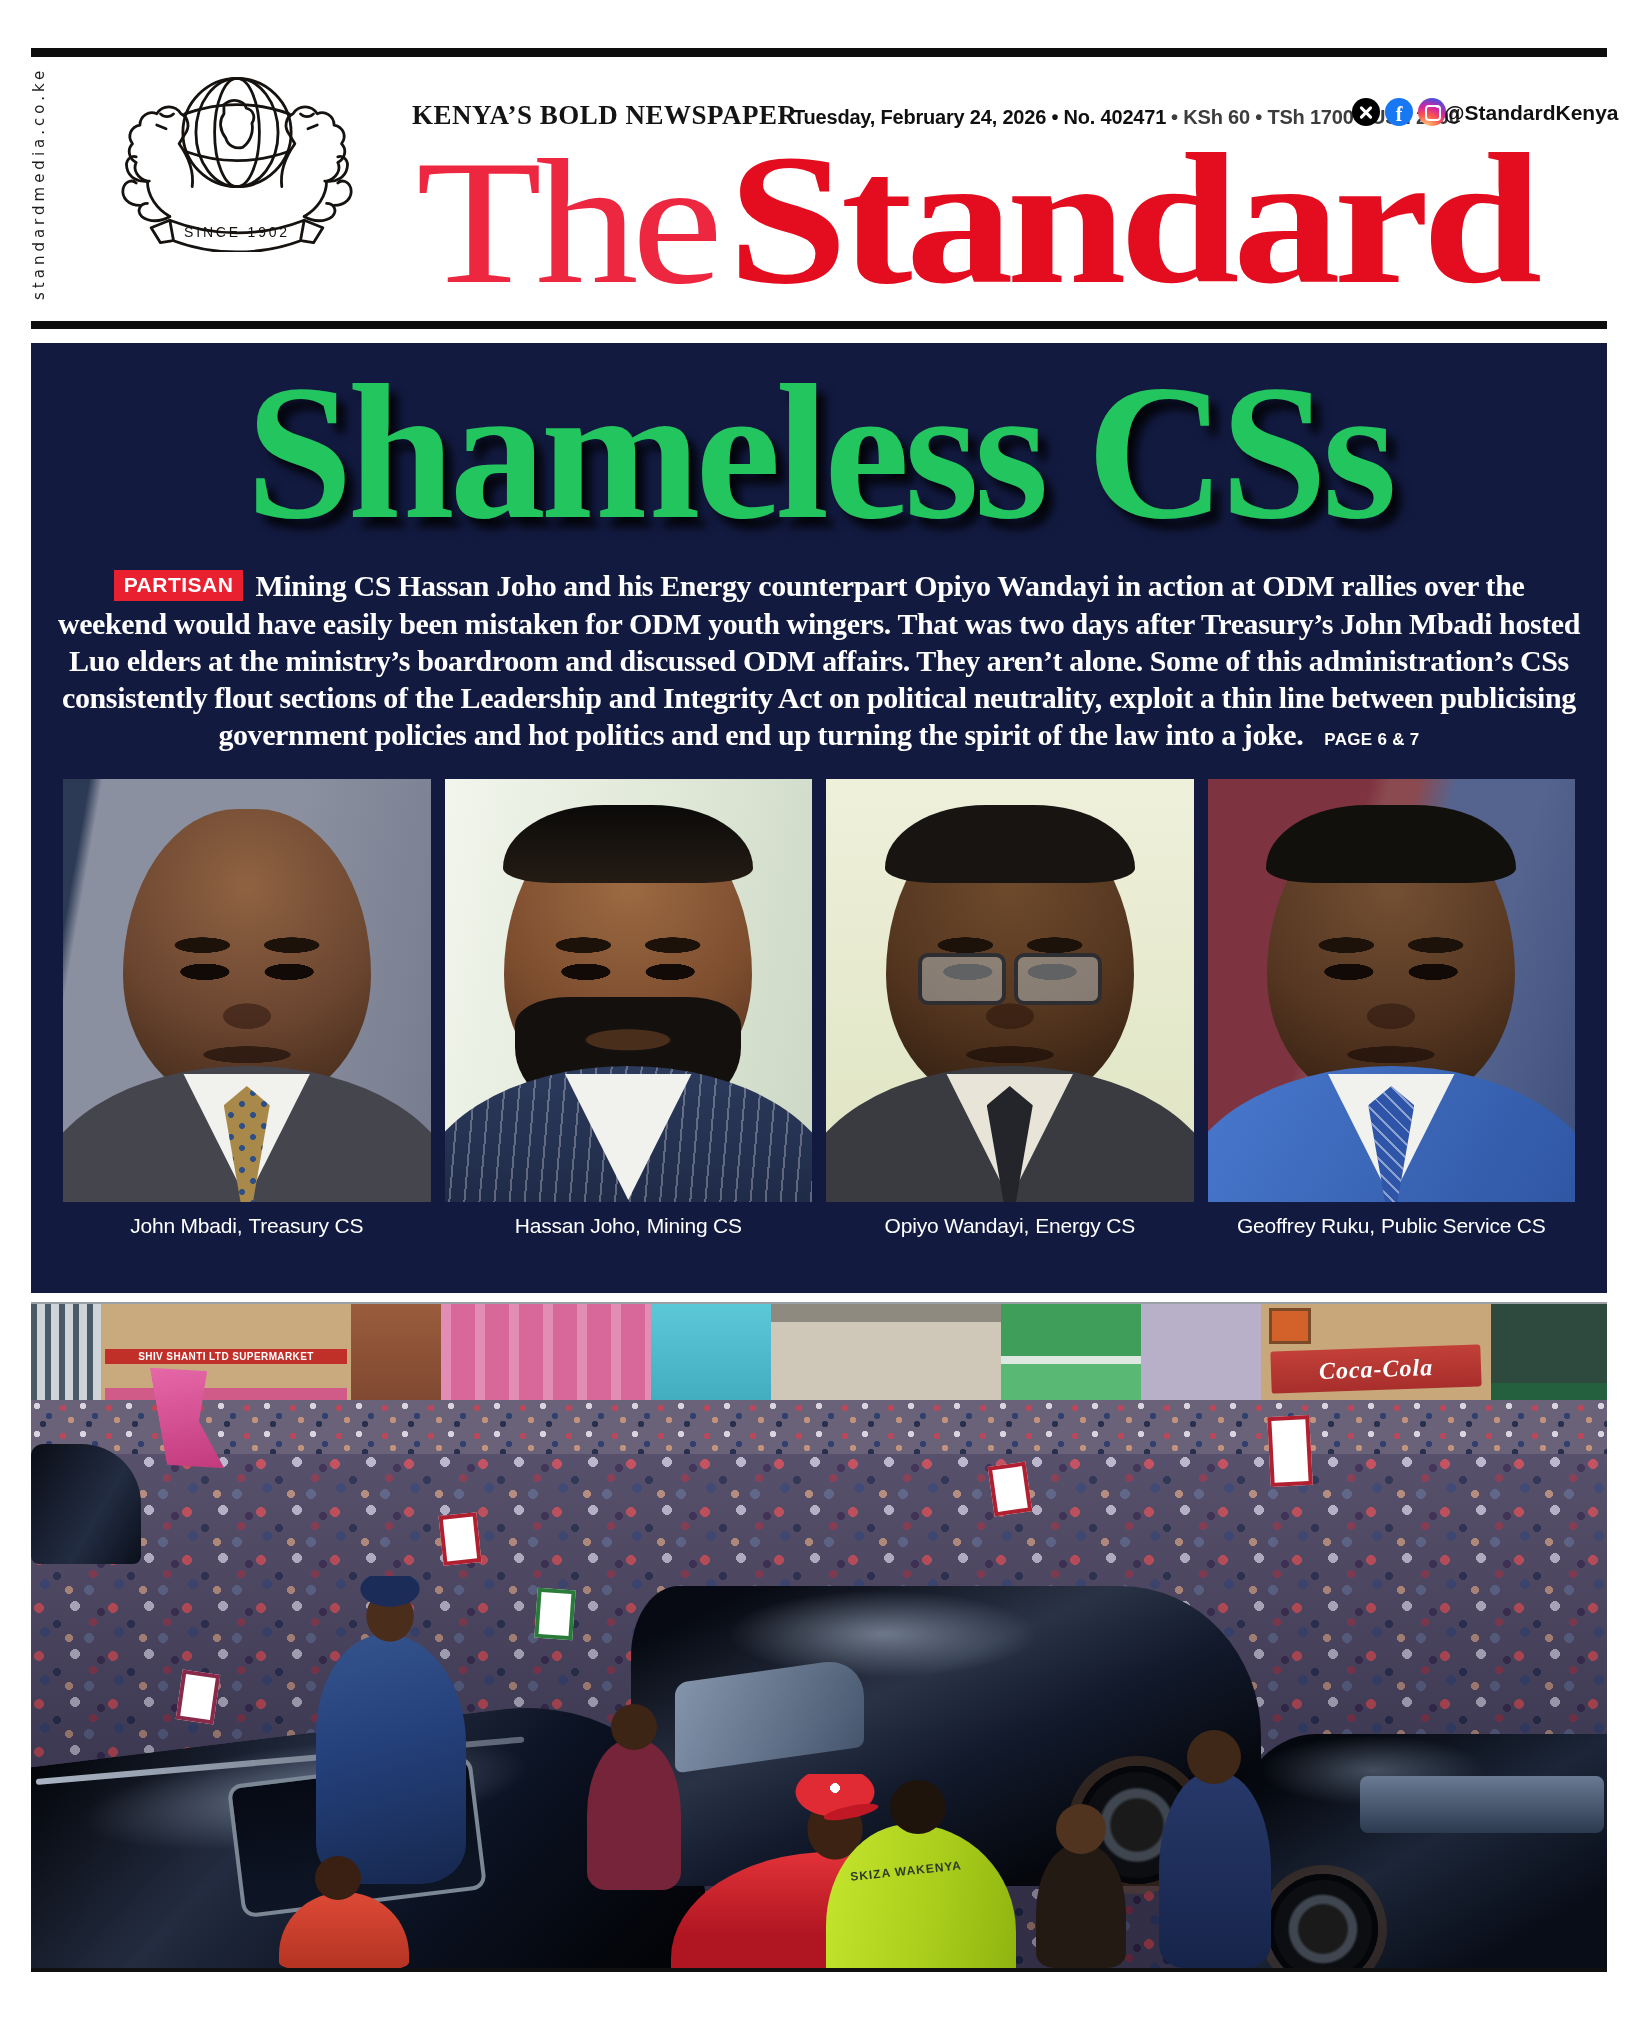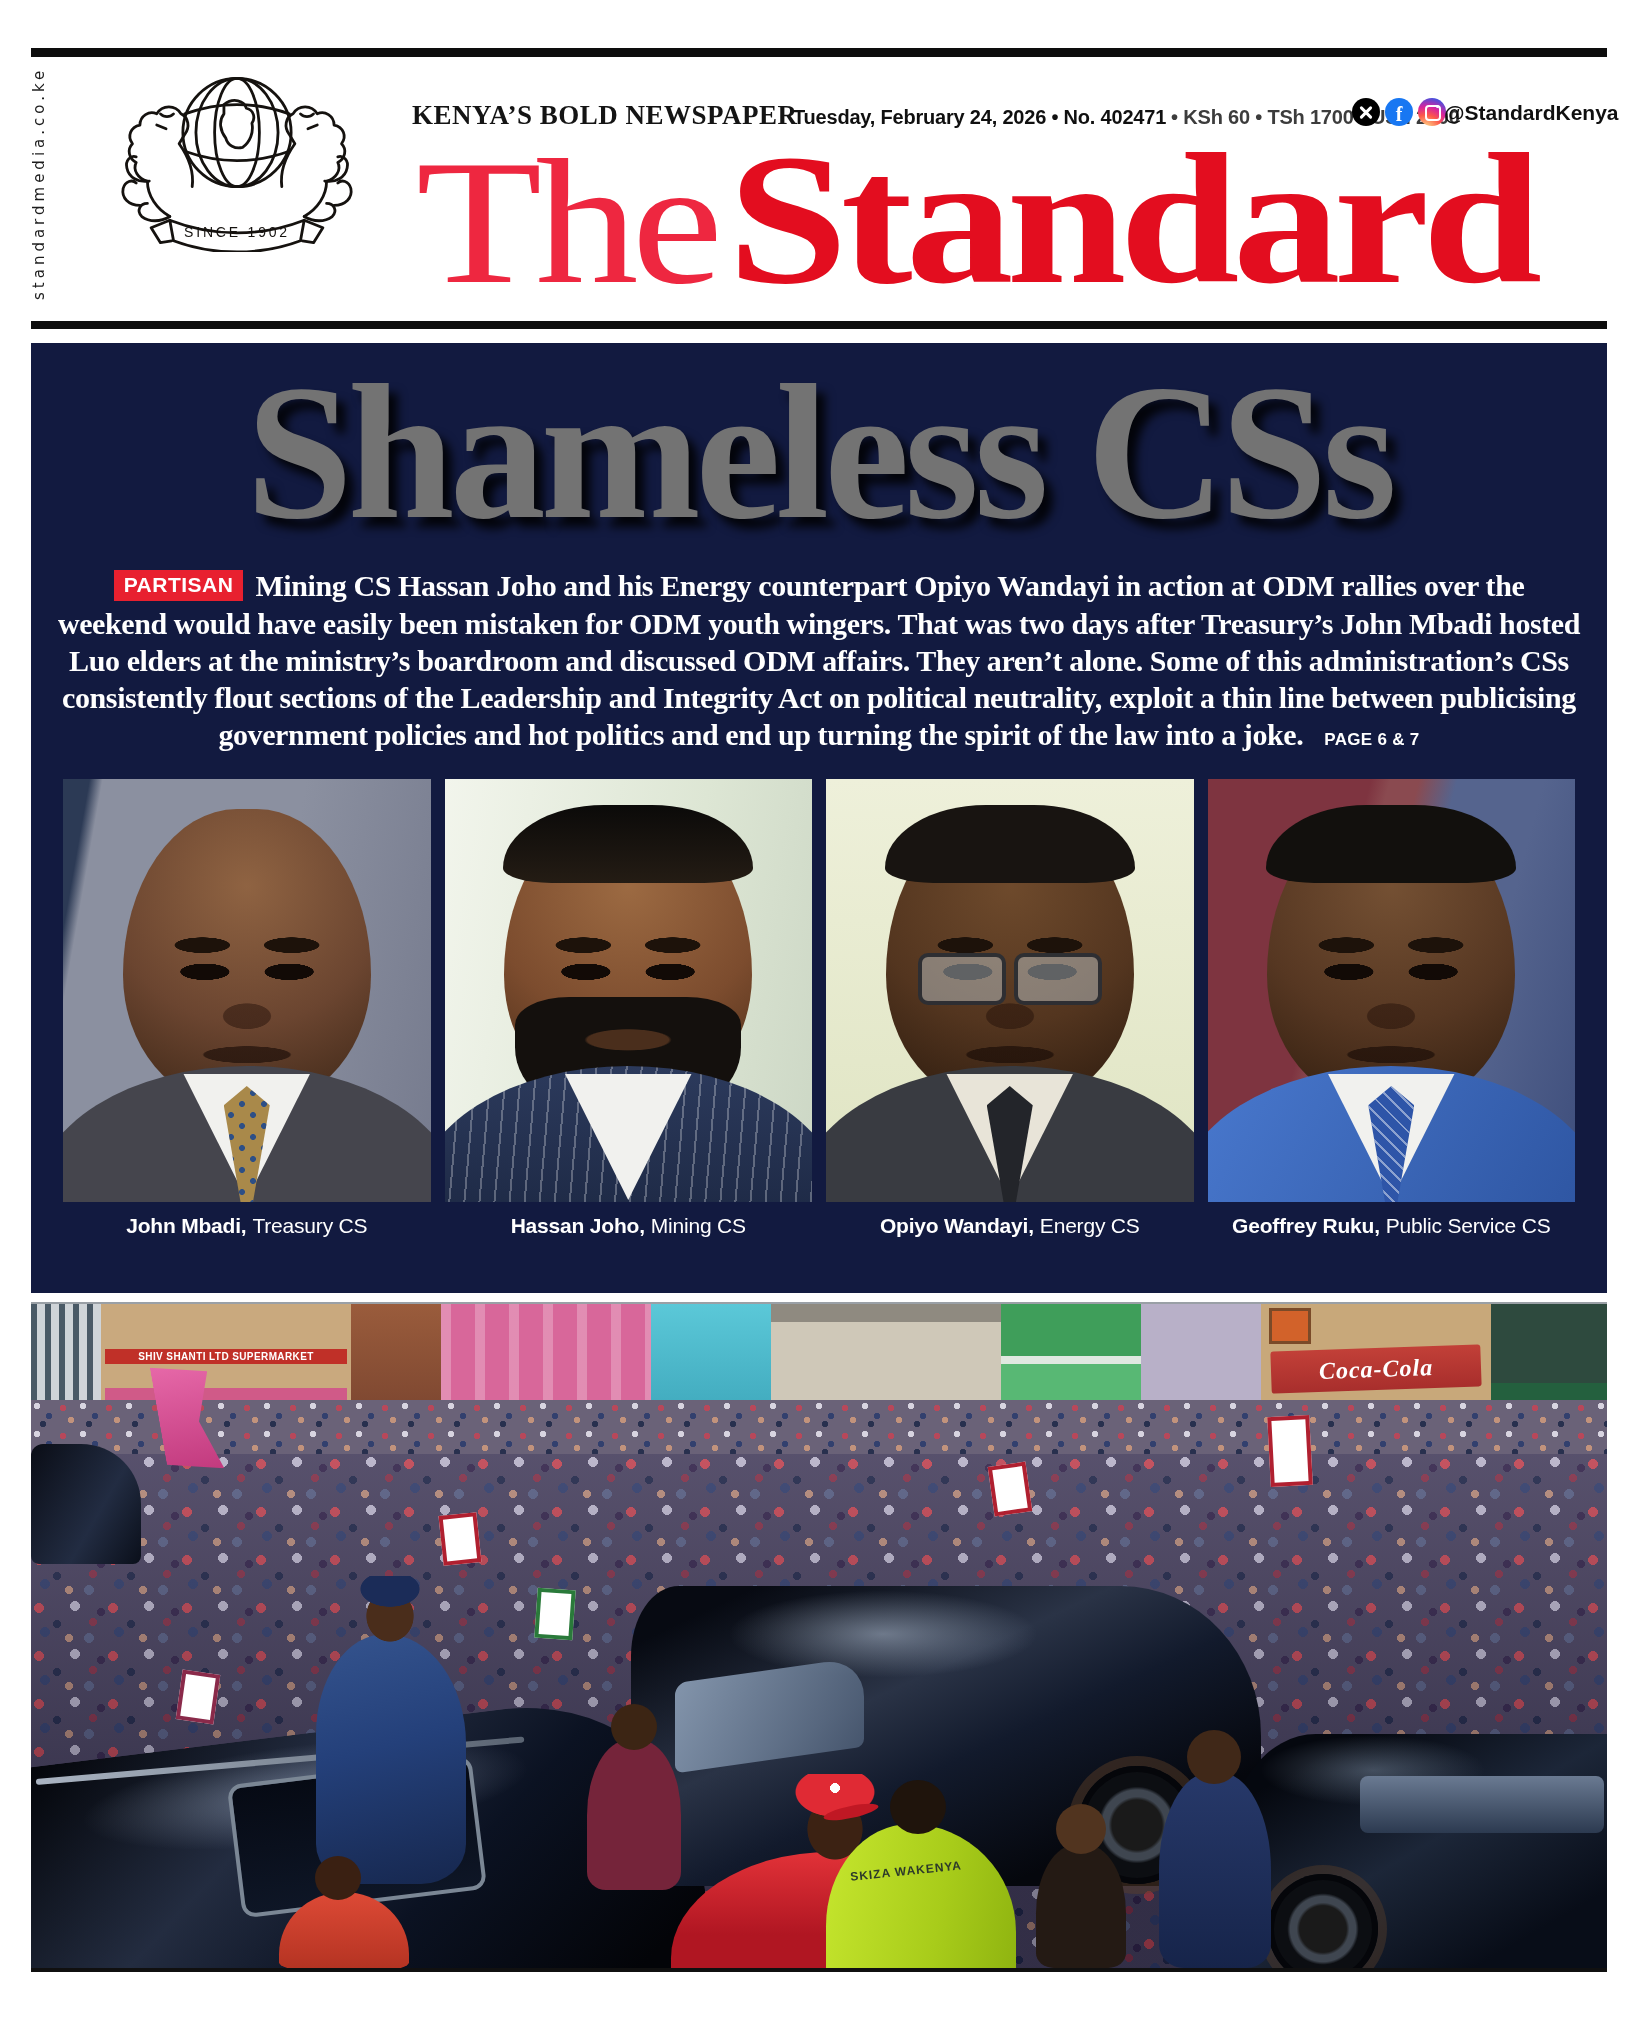--- a/index.html
+++ b/index.html
@@ -32,21 +32,21 @@
   .handle{position:absolute;left:1444px;top:101px;font:700 21px "Liberation Sans",sans-serif;color:#101010;}
   .brand{position:absolute;left:416px;top:112px;white-space:nowrap;line-height:1;
          transform:scaleX(1.16);transform-origin:left top;}
   .brand .the{font:400 178px "Liberation Serif",serif;letter-spacing:-6px;color:#ee2740;}
   .brand .std{font:700 186px "Liberation Serif",serif;letter-spacing:-6px;color:#e30d1f;margin-left:10px;}
   .mastrule{position:absolute;left:31px;top:321px;width:1576px;height:8px;background:#0d0d0d;}
 
   
   .panel{position:absolute;left:31px;top:343px;width:1576px;height:950px;background:#121a40;overflow:hidden;}
   .lead-head{margin:14px 0 0;text-align:center;font:700 192px/1 "Liberation Serif",serif;
-             letter-spacing:-5px;color:#737373;text-shadow:9px 10px 10px rgba(0,0,0,.85);}
+             letter-spacing:-5px;color:#22c55e;text-shadow:9px 10px 10px rgba(0,0,0,.85);}
   .lead-sum{width:1524px;margin:18px auto 0;text-align:center;color:#fff;
             font:700 30px/37px "Liberation Serif",serif;letter-spacing:-.4px;}
   .kicker{display:inline-block;background:#e8202f;color:#fff;font:700 21px/1 "Liberation Sans",sans-serif;
           padding:4px 10px 6px;margin-right:12px;position:relative;top:-4px;letter-spacing:.5px;}
   .pageref{font:700 17px "Liberation Sans",sans-serif;margin-left:21px;letter-spacing:.3px;}
 
   
   .ports{display:flex;gap:14px;margin:26px 32px 0;height:423px;}
   .portrait{position:relative;flex:1;overflow:hidden;}
   .po-head{position:absolute;left:50%;transform:translateX(-50%);top:30px;width:248px;height:296px;
@@ -88,21 +88,21 @@
              linear-gradient(#2c3a5c,#1e2a46);}
   .p3{background:linear-gradient(#eef0da,#dfe4c2);
       --skin:#53351f;--hi:#6e4a2c;--dark:#2e1c0f;--hair:#181411;
       --suit:#393b41;--tie:#23252a;--shirt:#e8e4d8;}
   .p4{background:linear-gradient(105deg,#7e3440 0 34%,#8a4a50 38% 44%,#55648e 52% 70%,#3e4e7c 100%);
       --skin:#563722;--hi:#745033;--dark:#331f10;--hair:#12100d;
       --suit:linear-gradient(120deg,#4a7ad0,#2d54a0);
       --tie:repeating-linear-gradient(45deg,rgba(255,255,255,.45) 0 2px,transparent 2px 10px),#2e55a8;}
   .caps{display:flex;gap:14px;margin:12px 32px 0;}
   .cap{flex:1;text-align:center;color:#fff;font:400 21px "Liberation Sans",sans-serif;letter-spacing:-.2px;}
-  .cap b{font-weight:700;margin-right:6px;margin-top:8px;}
+  .cap b{font-weight:400;margin-right:6px;margin-top:8px;}
 
   
   .photo{position:absolute;left:31px;top:1302px;width:1576px;height:664px;overflow:hidden;
          background:#5a5470;border-top:2px solid #9aa0a6;}
   .bldg-row{position:absolute;top:0;left:0;width:100%;height:142px;display:flex;z-index:1;
             background:linear-gradient(#caccd2,#b7b2ac);}
   .b{position:relative;flex:0 0 auto;}
   .b1{width:70px;height:96px;background:repeating-linear-gradient(90deg,#4a5a66 0 6px,#cfd4d8 6px 14px);}
   .b2{width:250px;height:122px;background:#c9a97e;}
   .sign-red{display:block;margin:45px 4px 0;background:#c03028;color:#fff;

